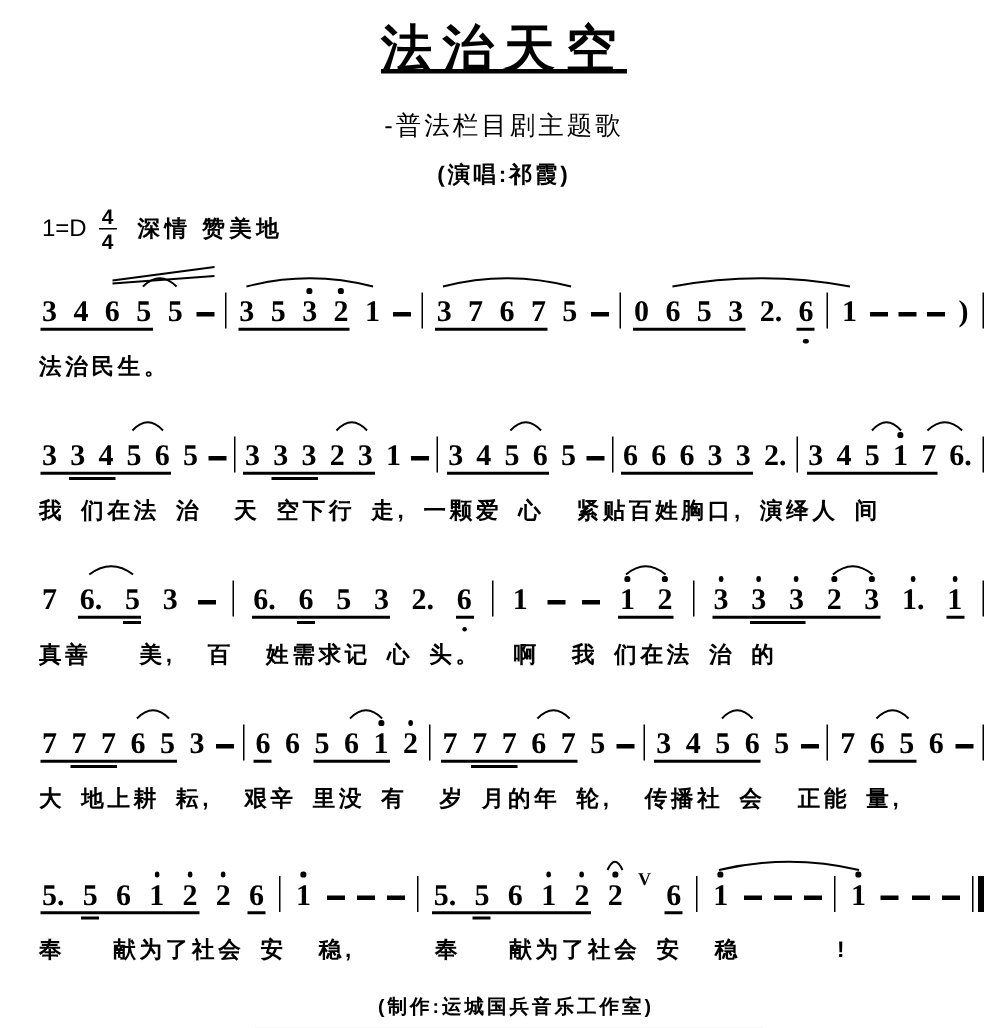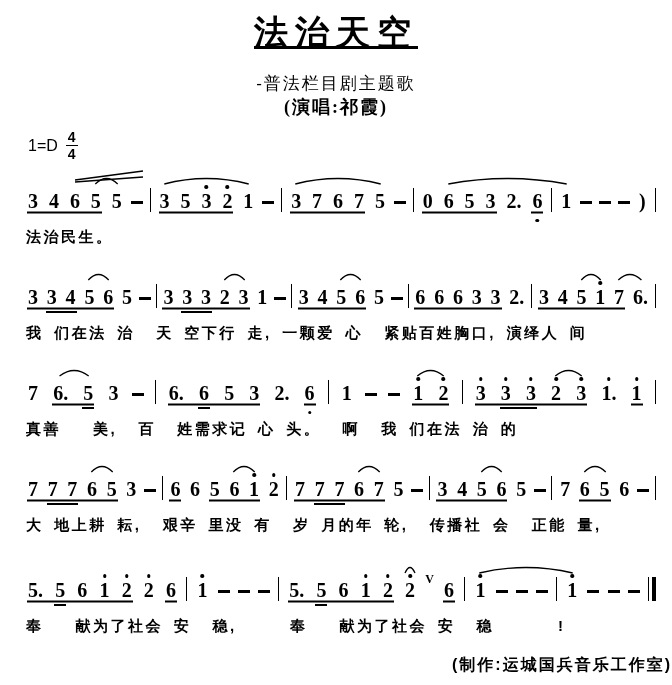--- a/index.html
+++ b/index.html
@@ -5,21 +5,21 @@
   html,body{margin:0;padding:0;background:#f2f2f2;}
   #sheet{
     width:672px;height:685px;margin:0 auto;background:#ffffff;color:#000;
     font-family:"Liberation Sans",sans-serif;overflow:hidden;position:relative;
   }
   .title{
     text-align:center;font-family:"Liberation Serif",serif;font-weight:700;
     font-size:34px;letter-spacing:7px;padding-top:10px;text-decoration:underline;
   }
   .subtitle{text-align:center;font-weight:400;font-size:17px;margin-top:16px;letter-spacing:2px;}
-  .performer{text-align:center;font-weight:700;font-size:18px;letter-spacing:2px;font-family:Liberation Serif, serif;}
+  .performer{text-align:center;font-weight:700;font-size:15px;margin-top:12px;letter-spacing:2px;}
   .meta-row{display:flex;justify-content:space-between;align-items:flex-start;
     padding:10px 18px 0 28px;}
   .key-sig{display:flex;align-items:center;font-size:16px;font-weight:400;}
   .key-prefix{font-family:"Liberation Sans",sans-serif;}
   .frac{display:inline-block;text-align:center;margin:0 8px;font-weight:700;font-size:14px;line-height:1;}
   .frac .den{border-top:1.6px solid #000;}
   .frac span{display:block;padding:1px 2px;}
   .expression{font-weight:700;font-size:15px;letter-spacing:3px;margin-left:6px;}
   .credits{text-align:left;font-weight:700;font-size:15px;line-height:1.45;letter-spacing:1px;}
   #score{padding:8px 16px 0 26px;}
@@ -36,37 +36,38 @@
   .db.low{bottom:-10px;}
   .dash{display:inline-block;width:12px;height:2.6px;background:#000;margin-bottom:8px;}
   .bar{display:inline-block;width:0;border-left:1.8px solid #000;height:24px;}
   .bar2{display:inline-block;width:7px;height:24px;border-left:1.8px solid #000;position:relative;}
   .bar2::after{content:"";position:absolute;right:0;top:0;bottom:0;width:4.5px;background:#000;}
   .breath{display:inline-block;font-family:"Liberation Serif",serif;font-weight:700;
     font-size:12px;margin-bottom:14px;}
   .overlay{position:absolute;left:0;top:0;pointer-events:none;}
   .lyrics-row{margin-top:16px;font-weight:700;font-size:15px;letter-spacing:2.5px;
     word-spacing:4px;white-space:pre;}
-  .footer{text-align:right;font-weight:700;font-size:16px;letter-spacing:2px;margin-top:12px;padding-left:16px;}
+  .footer{text-align:center;font-weight:700;font-size:13px;letter-spacing:2px;margin-top:12px;padding-left:16px;}
 </style>
 </head>
 <body>
 
 <div id="sheet">
   <div class="title">法治天空</div>
   <div class="subtitle">-普法栏目剧主题歌</div>
   <div class="performer">(演唱:祁霞)</div>
 
   <div class="meta-row">
     <div class="key-sig">
       <span class="key-prefix">1=D</span>
       <span class="frac">
         <span class="num">4</span>
         <span class="den">4</span>
       </span>
+      <span class="expression">深情 赞美地</span>
     </div>
   </div>
 
   <div id="score">
       <div class="line-block">
         <div class="notes-row">
           <span class="tok">3</span>
           <span class="tok">4</span>
           <span class="tok">6</span>
           <span class="tok">5</span>

